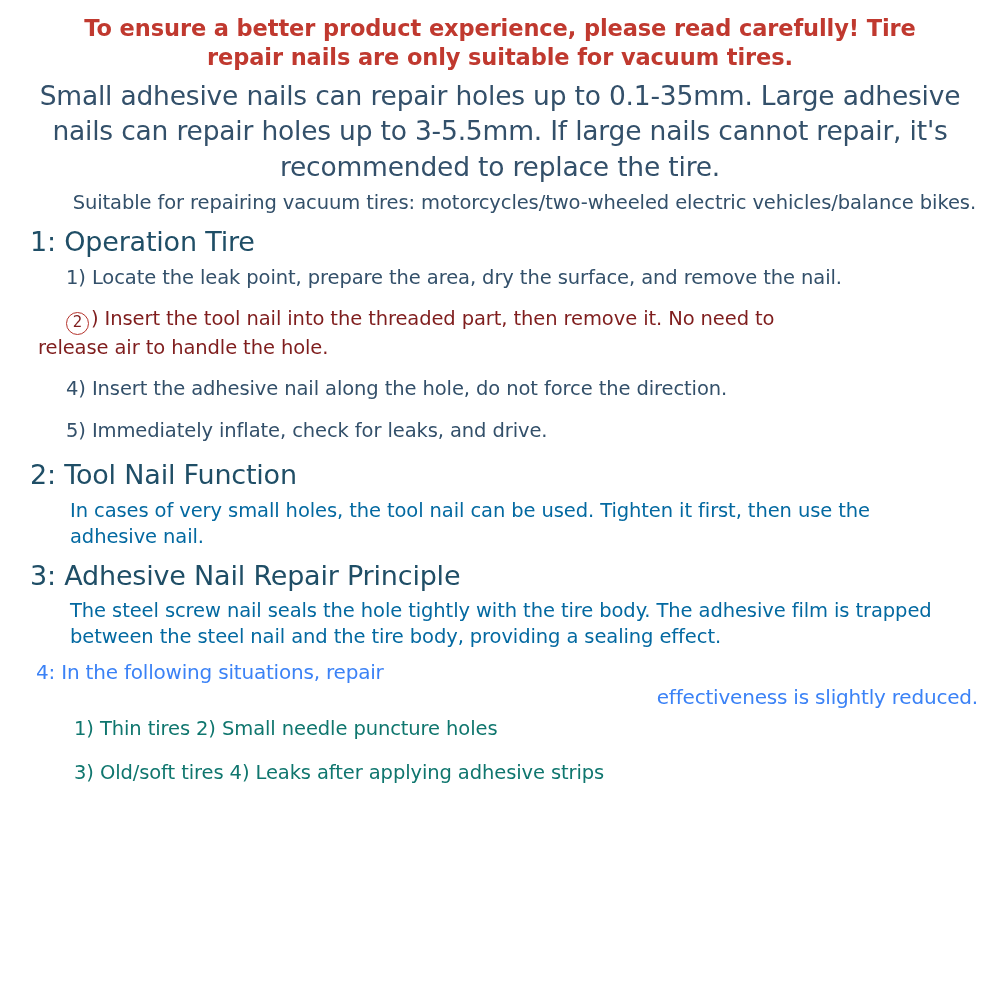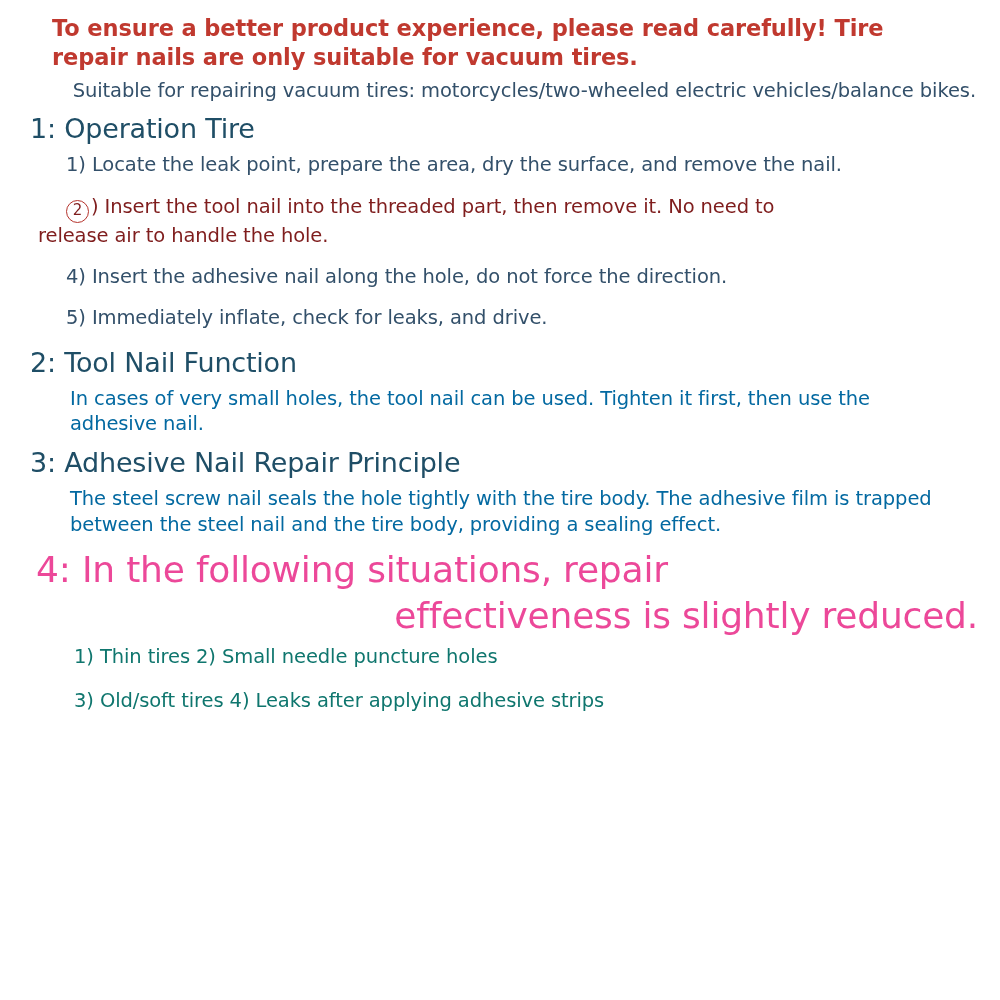--- a/index.html
+++ b/index.html
@@ -20,20 +20,21 @@
     height: 1000px;
     box-sizing: border-box;
     padding: 10px 22px 0 22px;
   }
 
   .headline {
     color: #c0392f;
     font-weight: bold;
     font-size: 22.5px;
     line-height: 1.28;
+    text-align: center;
     margin: 4px 30px 6px 30px;
     letter-spacing: -0.1px;
   }
 
   .subhead {
     color: #33506a;
     font-size: 26.5px;
     line-height: 1.34;
     text-align: center;
     margin: 0 8px 6px 8px;
@@ -50,22 +51,22 @@
   }
 
   .section-title {
     color: #1f4e66;
     font-size: 27px;
     line-height: 1.22;
     margin: 10px 0 6px 8px;
     letter-spacing: -0.2px;
   }
   .section-title.red {
-    color: #ec4899;
-    font-size: 36px;
+    color: #3b82f6;
+    font-size: 20px;
     margin-left: 14px;
     line-height: 1.26;
   }
   .section-title.red .l2 { display: block; margin-left: 16px; text-align: right; }
 
   .steps {
     margin: 0 0 0 44px;
   }
   .step {
     color: #33506a;
@@ -114,20 +115,21 @@
     letter-spacing: -0.1px;
   }
 </style>
 </head>
 <body>
 
 <div class="page">
 
   <div class="headline">To ensure a better product experience, please read carefully! Tire repair nails are only suitable for vacuum tires.</div>
 
+  <div class="subhead">Small adhesive nails can repair holes up to 0.1-35mm. Large adhesive nails can repair holes up to 3-5.5mm. If large nails cannot repair, it's recommended to replace the tire.</div>
 
   <div class="suitable">Suitable for repairing vacuum tires: motorcycles/two-wheeled electric vehicles/balance bikes.</div>
 
   <div class="section-title">1: Operation Tire</div>
 
   <div class="steps">
     <div class="step wide">1) Locate the leak point, prepare the area, dry the surface, and remove the nail.</div>
 
     <div class="step highlight wide">
       <span class="circle-num">2</span><span>) Insert the tool nail into the threaded part, then remove it. No need to</span>

